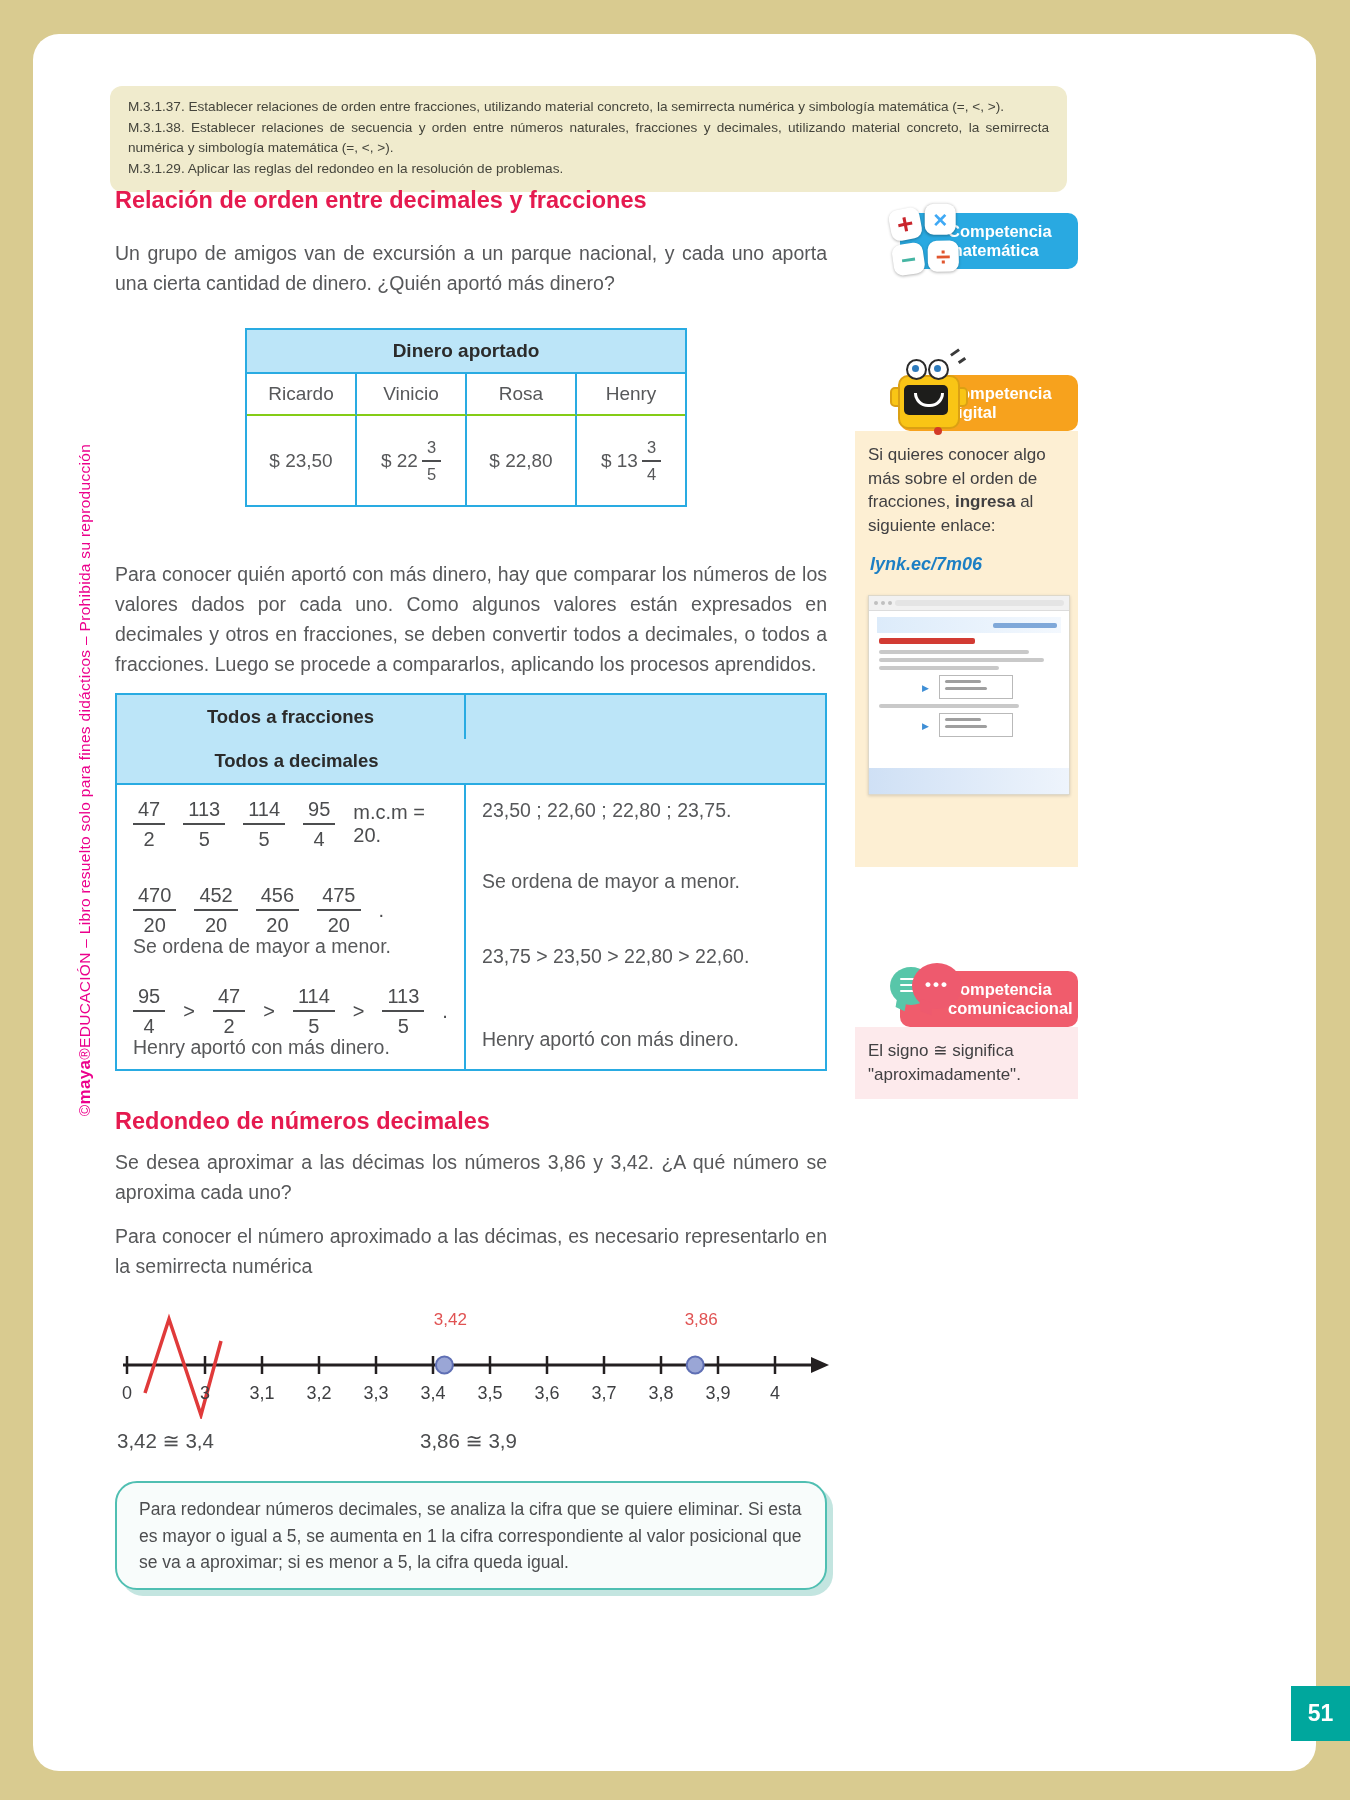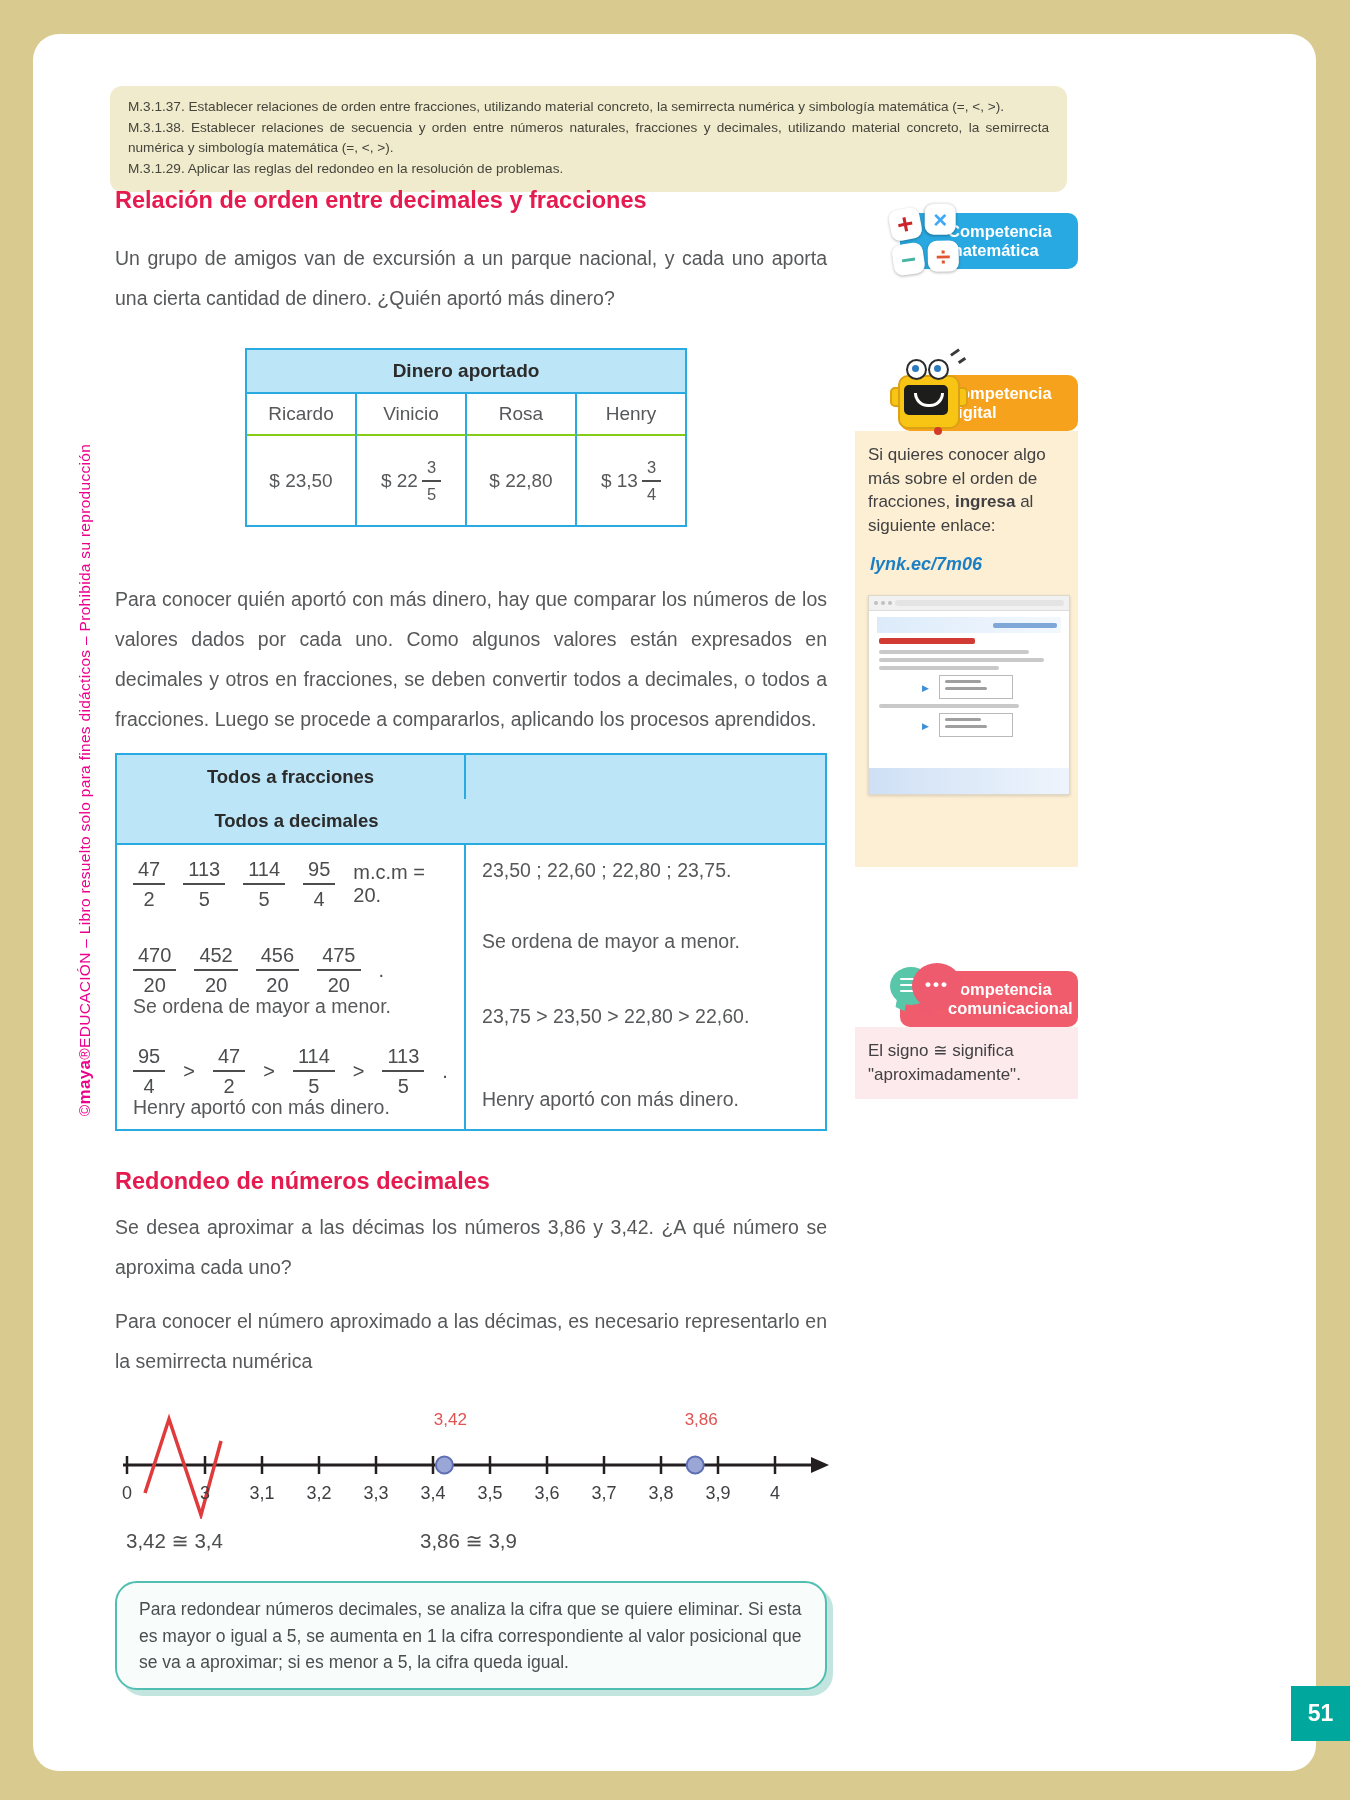--- a/index.html
+++ b/index.html
@@ -12,21 +12,21 @@
   .page-bg{position:absolute;left:33px;top:34px;width:1283px;height:1737px;background:#ffffff;border-radius:26px;}
 
   
   .banner{position:absolute;left:110px;top:86px;width:957px;background:#f0ebcd;border-radius:12px;padding:11px 18px 12px;box-sizing:border-box;}
   .banner p{margin:0;font-size:13.6px;line-height:1.52;color:#45453c;text-align:justify;}
 
   
   .main{position:absolute;left:115px;top:186px;width:712px;}
   .h-red{color:#e51a4f;font-weight:bold;font-size:23.5px;line-height:1.2;margin:0 0 24px;}
   .h-red2{color:#e51a4f;font-weight:bold;font-size:23.5px;line-height:1.2;margin:36px 0 12px;}
-  .para{font-size:19.5px;line-height:40px;text-align:justify;margin:0;color:#57585a;}
+  .para{font-size:19.5px;line-height:30px;text-align:justify;margin:0;color:#57585a;}
   .mb30{margin-bottom:30px;} .mb14{margin-bottom:14px;} .mb20{margin-bottom:20px;}
 
   
   .mtable{width:442px;margin:0 17px 52px 130px;border:2.5px solid #29abe2;box-sizing:border-box;background:#fff;}
   .mtitle{background:#bce5f8;text-align:center;font-weight:bold;font-size:19px;color:#2b2b2b;padding:10px 0;border-bottom:2.5px solid #29abe2;}
   .mrow{display:flex;}
   .mrow > div{flex:1;text-align:center;border-right:2px solid #29abe2;box-sizing:border-box;}
   .mrow > div:last-child{border-right:none;}
   .mnames > div{padding:9px 0;font-size:19px;border-bottom:2px solid #84cc16;}
   .mvals > div{height:89px;display:flex;align-items:center;justify-content:center;font-size:19px;gap:4px;}
@@ -47,21 +47,21 @@
   .cright{width:50.7%;box-sizing:border-box;padding:14px 16px;}
   .fracrow{display:flex;align-items:center;gap:18px;font-size:20px;color:#4c4d4f;}
   .fracrow .sep{font-size:20px;}
   .rowgap1{margin-top:36px;} .rowgap2{margin-top:24px;} .rowgap3{margin-top:28px;} .rowgap4{margin-top:30px;}
   .cline{font-size:19.5px;margin:0;color:#57585a;}
   .dl1{margin-bottom:48px;} .dl2{margin-bottom:52px;} .dl3{margin-bottom:60px;}
 
   
   .nl-host{margin:20px 0 0 0;}
   .approx{position:relative;height:28px;margin-top:6px;font-size:20.5px;color:#4c4d4f;}
-  .approx .a1{position:absolute;left:11px;}
+  .approx .a1{position:absolute;left:2px;}
   .approx .a2{position:absolute;left:305px;}
 
   
   .notebox{margin-top:24px;background:#f8fcfb;border:2.5px solid #50bfb2;border-radius:22px;box-shadow:6px 6px 0 #c3e5e0;padding:13px 22px;font-size:17.5px;line-height:1.5;color:#4c4d4f;}
 
   
   .sidebar{position:absolute;left:845px;top:213px;width:233px;}
   .comp-box{position:relative;}
   .cab{position:relative;margin-left:55px;border-radius:10px;color:#fff;font-weight:bold;font-size:16.5px;line-height:1.15;padding:9px 6px 9px 48px;box-sizing:border-box;}
   .cab .tl{display:block;white-space:nowrap;}

